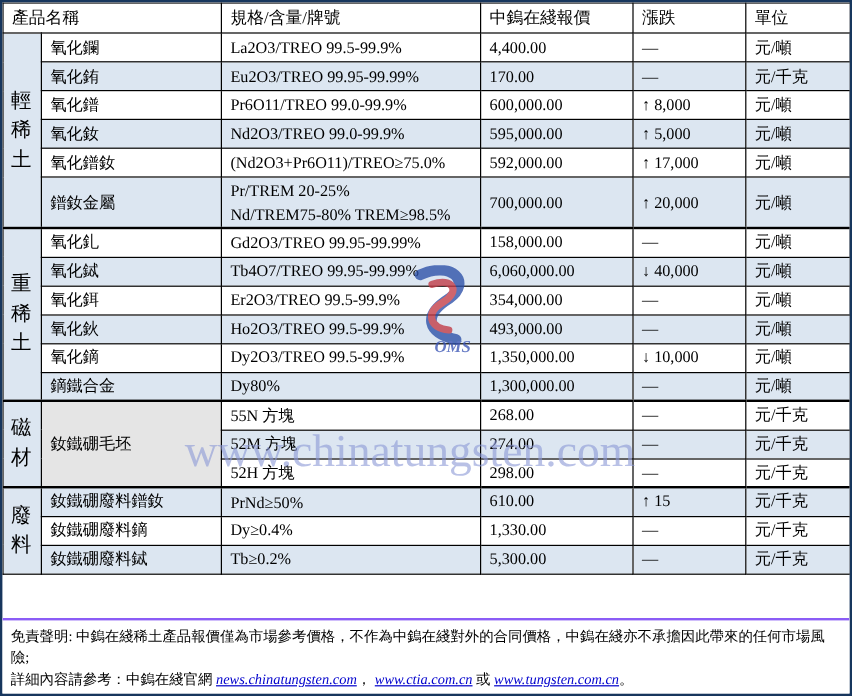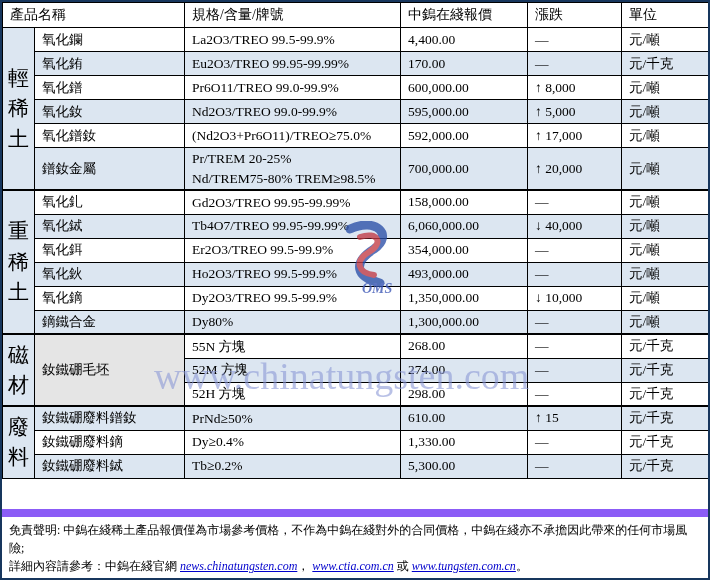--- a/index.html
+++ b/index.html
@@ -27,28 +27,28 @@
   tr.thead { height:25px; }
   tr.thead td { font-size:14px; background:#fff; }
   tr.dbl { height:37px; }
   tr.alt td { background:#dce6f1; }
   tr td.group { background:#dce6f1; padding:0; }
   tr td.namecell-white { background:#e5e5e5; }
   tr.sect td { border-top:2px solid #000; }
   .group { text-align:center; }
   .vtxt {
     display:inline-block; width:1.1em; word-break:break-all;
-    line-height:1.45; font-size:21px; text-align:center;
+    line-height:1.45; font-size:17px; text-align:left;
   }
   .spec { white-space:pre-line; line-height:1.45; }
 
   
   .footer {
     position:absolute; left:0; right:0; bottom:0;
-    border-top:8px solid #8b5cf6; background:#fff;
+    border-top:2px solid #8b5cf6; background:#fff;
     padding:4px 7px 3px 7px; font-size:12px; line-height:1.5; color:#000;
   }
   .footer a { color:#0000cc; text-decoration:underline; cursor:pointer;font-style:italic; }
 
   
   .wm-text {
     position:absolute; left:152px; top:308px; width:430px;
     font-size:38px; color:rgba(138,152,214,0.60); letter-spacing:0px;
     pointer-events:none; white-space:nowrap;margin-top:44px;
   }

